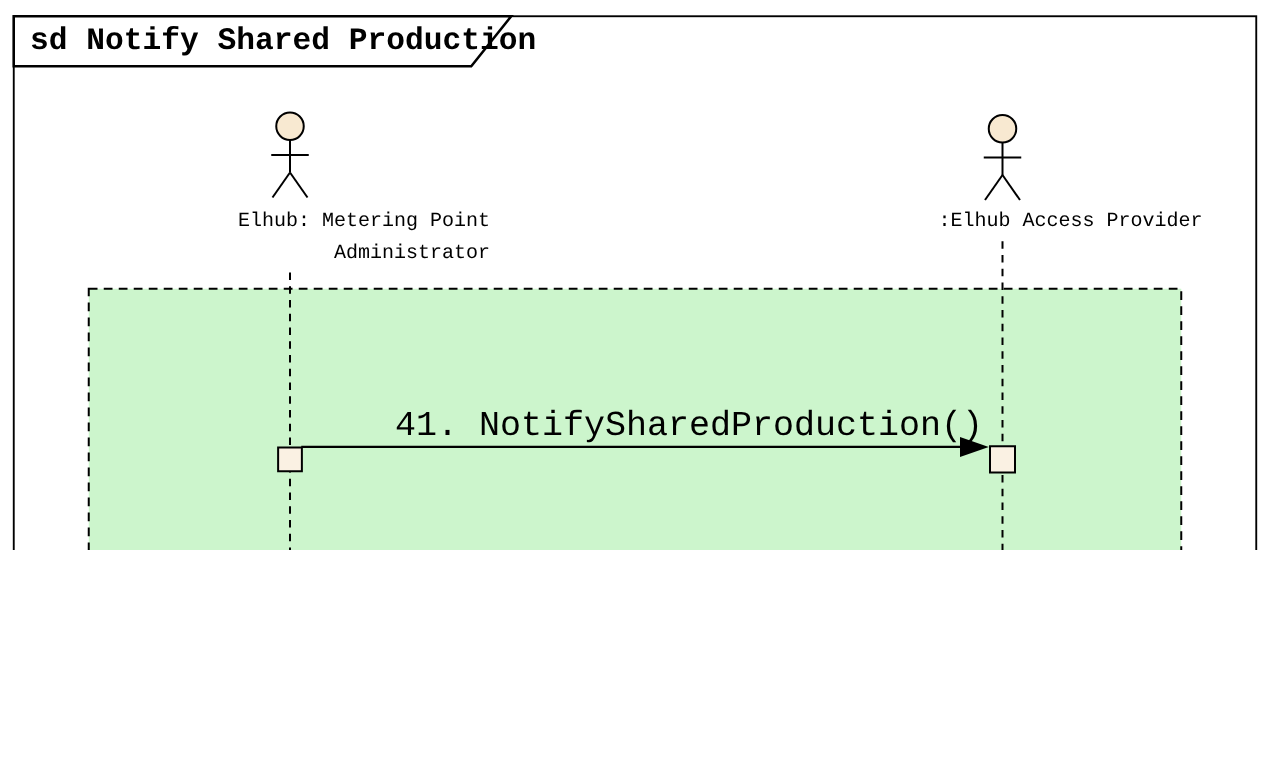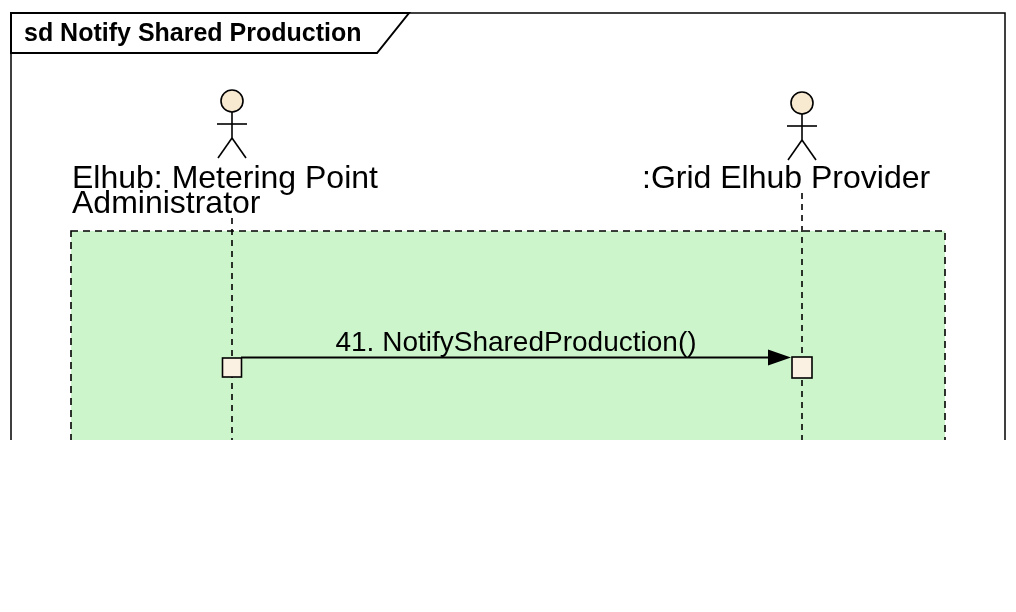--- a/index.html
+++ b/index.html
@@ -1,36 +1,36 @@
 <!DOCTYPE html>
 <html><head>
 <meta charset="utf-8">
 <style>
   html, body { margin: 0; padding: 0; background: #ffffff; }
   .screen {
     position: relative;
     width: 1016px;
     height: 440px;
     background: #ffffff;
-    font-family: Liberation Sans, sans-serif;
+    font-family: Liberation Mono, monospace;
     color: #000000;
     overflow: hidden;
   }
   .screen svg { position: absolute; left: 0; top: 0; }
   .label { position: absolute; color: #000; }
   .frame-title {
     left: 24px; top: 18px;
     font-size: 25px; font-weight: bold;
     white-space: nowrap;
   }
   .actor-label {
     width: 320px;
     top: 165px;
-    text-align: left;
-    font-size: 32px;
+    text-align: right;
+    font-size: 16px;
     line-height: 25px;
     white-space: pre-line;
   }
   .actor-label.left  { left: 72px; }
   .actor-label.right { left: 642px; }
   .message-label {
     left: 316px; top: 326px;
     width: 400px;
     text-align: center;
     font-size: 28px;
@@ -74,17 +74,17 @@
       <line x1="802" y1="140" x2="788" y2="160"></line>
       <line x1="802" y1="140" x2="816" y2="160"></line>
     </g>
   </svg>
 
   <div class="label frame-title">sd Notify Shared Production</div>
 
   <div class="label actor-label left">Elhub: Metering Point
 Administrator</div>
 
-  <div class="label actor-label right">:Grid Elhub Provider</div>
+  <div class="label actor-label right">:Elhub Access Provider</div>
 
   <div class="label message-label">41. NotifySharedProduction()</div>
 
 </div>
 
 </body></html>

